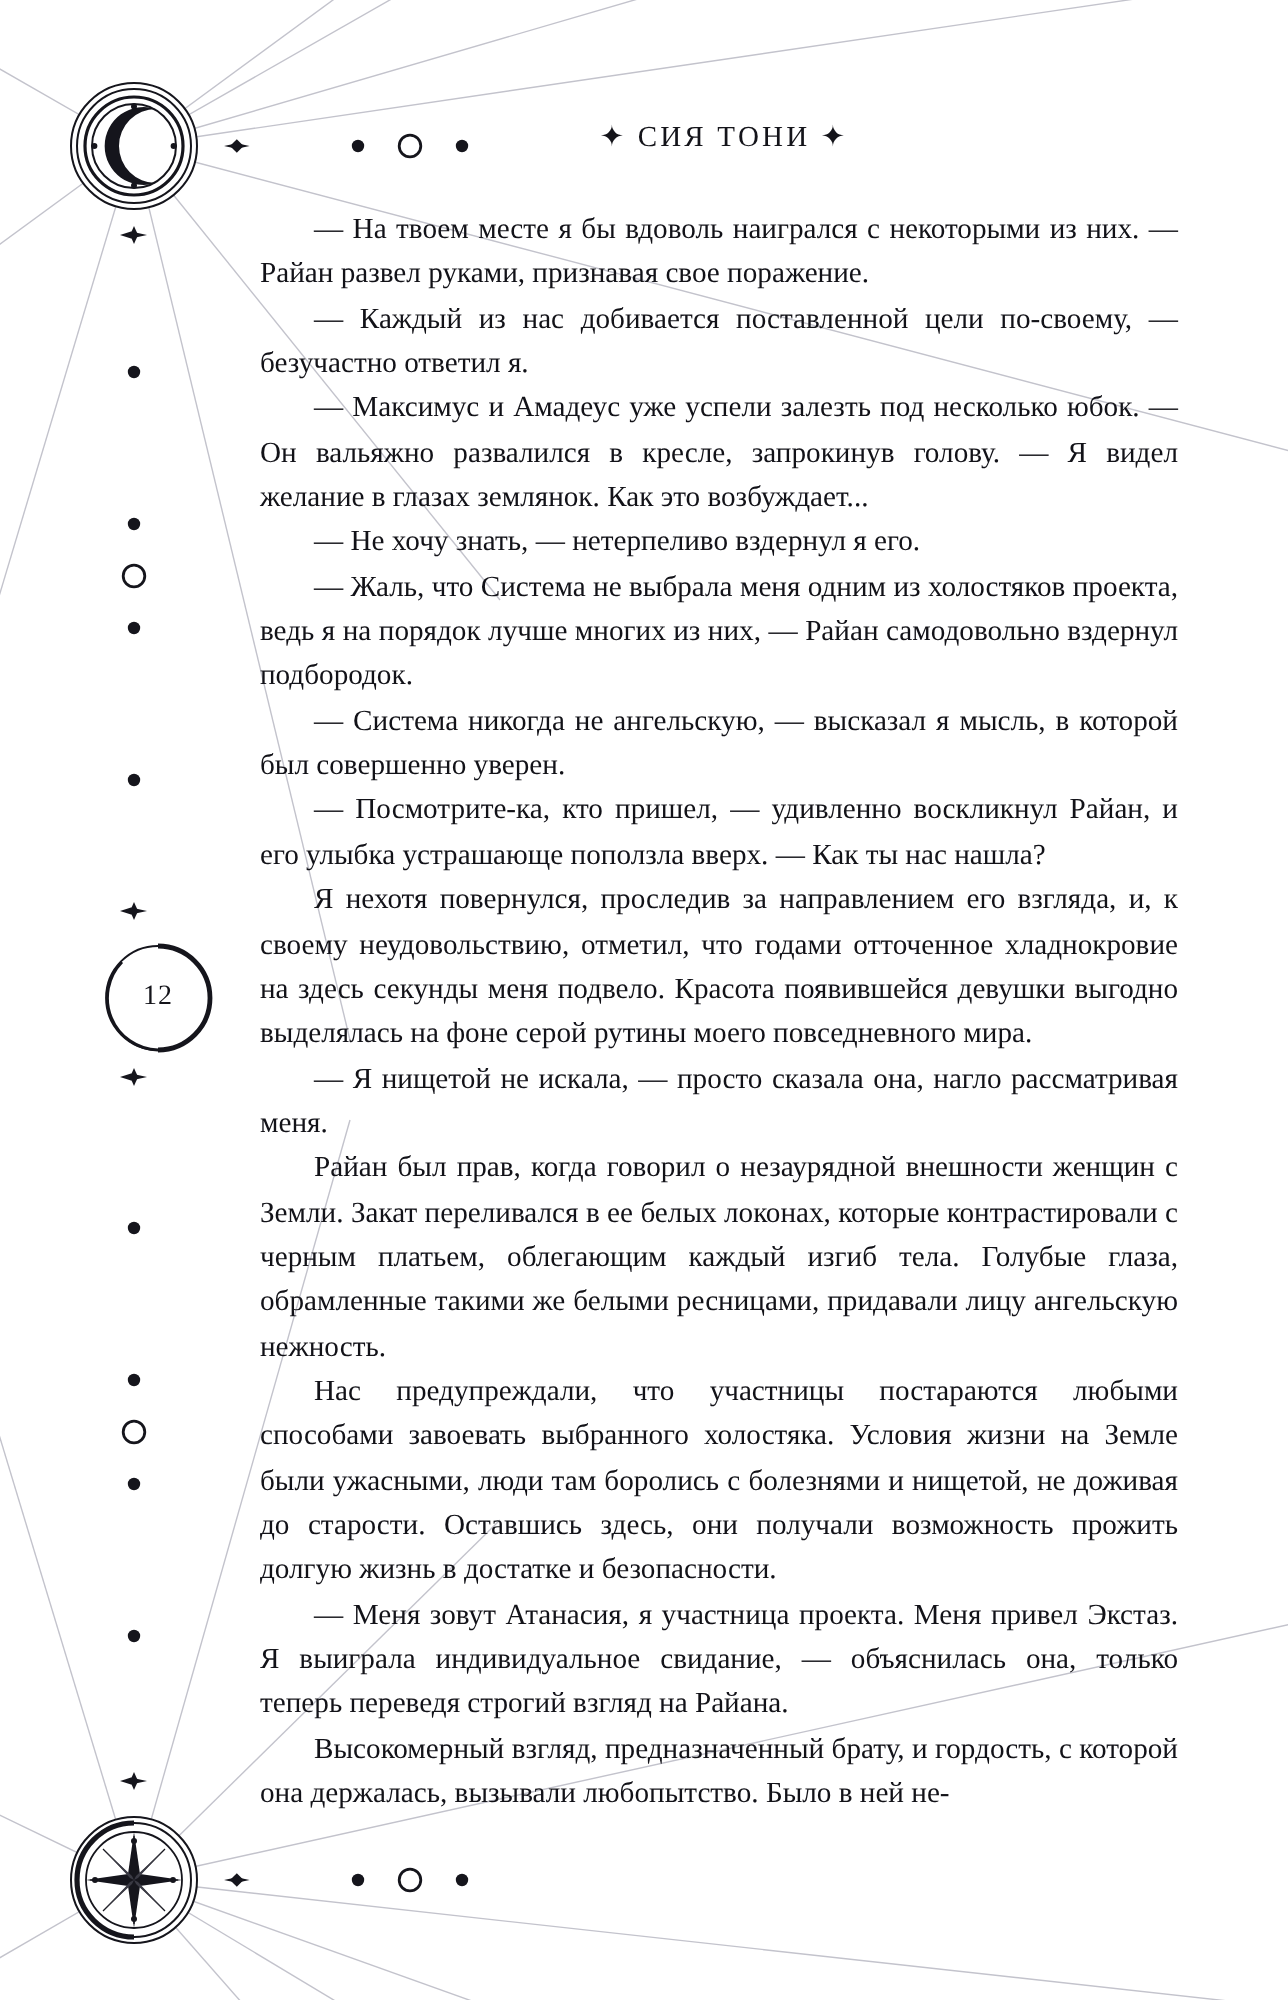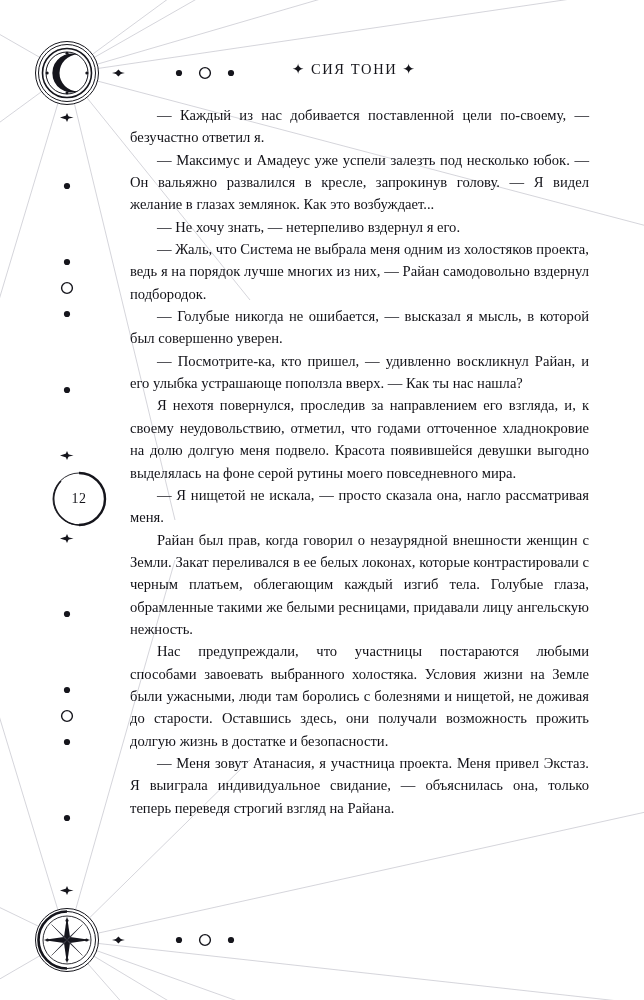--- a/index.html
+++ b/index.html
@@ -30,21 +30,21 @@
     left: 0;
     top: 54px;
     width: 644px;
     height: 38px;
   }
   .runhead-title {
     position: absolute;
     left: 292px;
     top: 0px;
     width: 140px;
-    text-align: left;
+    text-align: center;
     font-family: "Liberation Serif", "DejaVu Serif", serif;
     font-size: 14.5px;
     letter-spacing: 1.6px;
     color: #14141a;
     line-height: 30px;
     white-space: nowrap;
   }
 
   
   .folio {
@@ -257,26 +257,28 @@
 
   <div class="runhead">
     <div class="runhead-title">✦ СИЯ ТОНИ ✦</div>
   </div>
 
   <div class="folio">
     <div class="folio-num">12</div>
   </div>
 
   <div class="body-text">
+    <p>— На твоем месте я бы вдоволь наигрался с некоторыми из них. — Райан развел руками, признавая свое поражение.</p>
     <p>— Каждый из нас добивается поставленной цели по-своему, — безучастно ответил я.</p>
     <p>— Максимус и Амадеус уже успели залезть под несколько юбок. — Он вальяжно развалился в кресле, запрокинув голову. — Я видел желание в глазах землянок. Как это возбуждает...</p>
     <p>— Не хочу знать, — нетерпеливо вздернул я его.</p>
     <p>— Жаль, что Система не выбрала меня одним из холостяков проекта, ведь я на порядок лучше многих из них, — Райан самодовольно вздернул подбородок.</p>
-    <p>— Голубые никогда не ошибается, — высказал я мысль, в которой был совершенно уверен.</p>
+    <p>— Система никогда не ангельскую, — высказал я мысль, в которой был совершенно уверен.</p>
     <p>— Посмотрите-ка, кто пришел, — удивленно воскликнул Райан, и его улыбка устрашающе поползла вверх. — Как ты нас нашла?</p>
-    <p>Я нехотя повернулся, проследив за направлением его взгляда, и, к своему неудовольствию, отметил, что годами отточенное хладнокровие на долю долгую меня подвело. Красота появившейся девушки выгодно выделялась на фоне серой рутины моего повседневного мира.</p>
+    <p>Я нехотя повернулся, проследив за направлением его взгляда, и, к своему неудовольствию, отметил, что годами отточенное хладнокровие на здесь секунды меня подвело. Красота появившейся девушки выгодно выделялась на фоне серой рутины моего повседневного мира.</p>
     <p>— Я нищетой не искала, — просто сказала она, нагло рассматривая меня.</p>
     <p>Райан был прав, когда говорил о незаурядной внешности женщин с Земли. Закат переливался в ее белых локонах, которые контрастировали с черным платьем, облегающим каждый изгиб тела. Голубые глаза, обрамленные такими же белыми ресницами, придавали лицу ангельскую нежность.</p>
     <p>Нас предупреждали, что участницы постараются любыми способами завоевать выбранного холостяка. Условия жизни на Земле были ужасными, люди там боролись с болезнями и нищетой, не доживая до старости. Оставшись здесь, они получали возможность прожить долгую жизнь в достатке и безопасности.</p>
     <p>— Меня зовут Атанасия, я участница проекта. Меня привел Экстаз. Я выиграла индивидуальное свидание, — объяснилась она, только теперь переведя строгий взгляд на Райана.</p>
+    <p>Высокомерный взгляд, предназначенный брату, и гордость, с которой она держалась, вызывали любопытство. Было в ней не-</p>
   </div>
 
 </div>
 
 </body></html>

